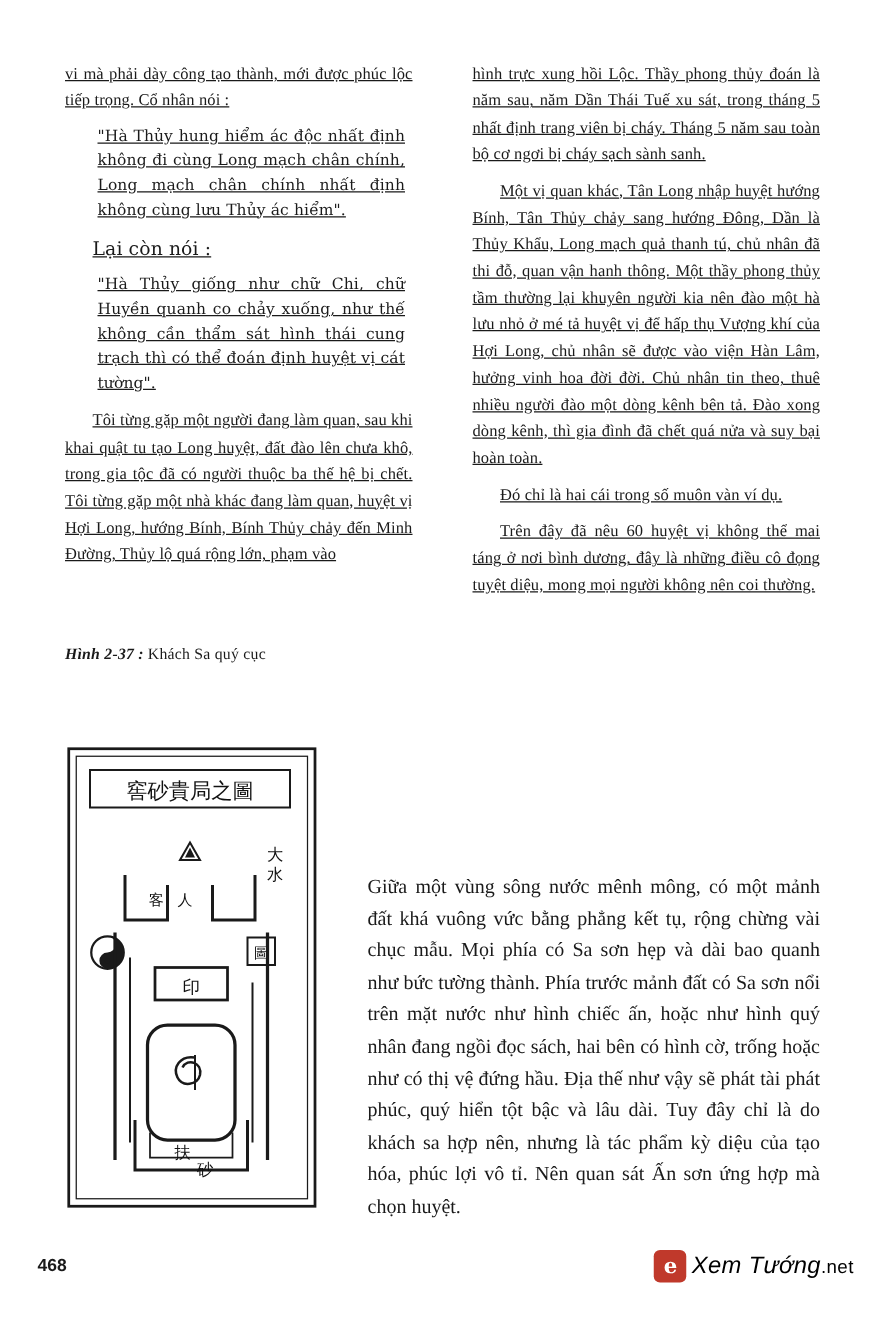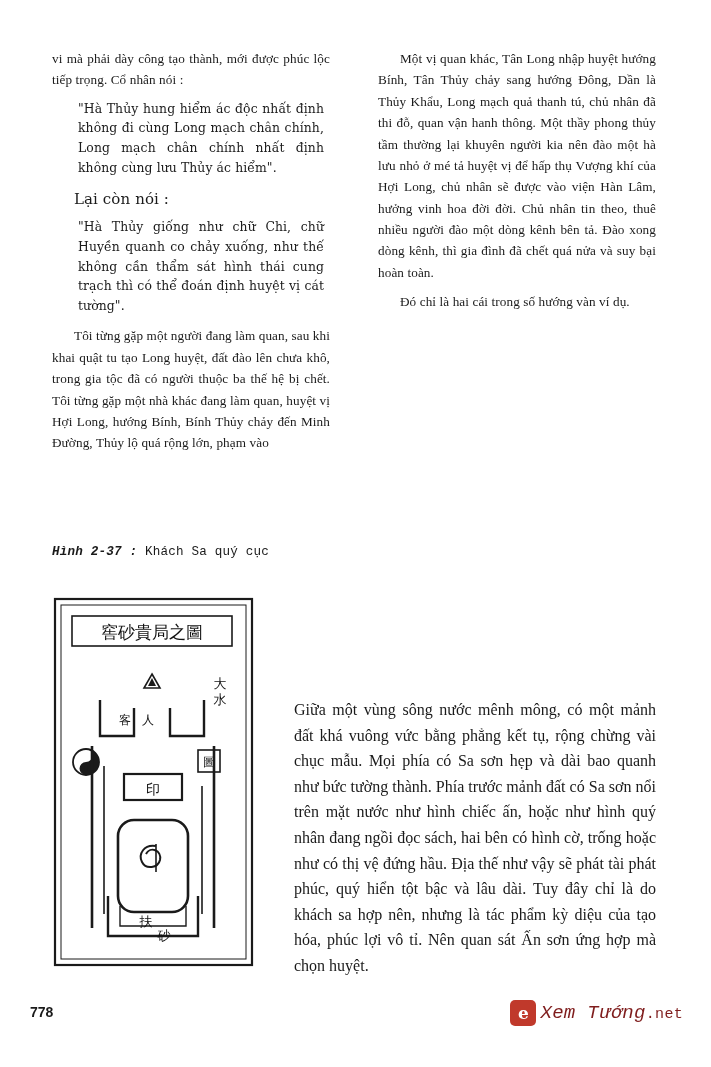--- a/index.html
+++ b/index.html
@@ -22,20 +22,21 @@
 
   
   .col {
     position: absolute;
     top: 48px;
     width: 278px;
     font-size: 13.2px;
     line-height: 1.62;
     text-align: justify;
     letter-spacing: 0.1px;
+    text-decoration: underline;
   }
   .col-left  { left: 52px; }
   .col-right { left: 378px; }
 
   .col p {
     margin: 0 0 8px 0;
     text-indent: 22px;
   }
   .col p.noindent { text-indent: 0; }
 
@@ -54,23 +55,23 @@
     margin: 10px 0 4px 22px;
     text-indent: 0;
     font-family: "DejaVu Serif", serif;
     font-size: 15px;
   }
 
   
   .fig-caption {
     position: absolute;
     left: 52px;
-    top: 545px;
+    top: 516px;
     font-size: 12.6px;
-    font-family: Liberation Mono, monospace;
+    font-family: Liberation Serif, serif;
   }
   .fig-caption .num {
     font-style: italic;
     font-weight: bold;
     letter-spacing: 0.2px;
   }
   .fig-caption .txt {
     letter-spacing: 0.2px;
   }
 
@@ -124,23 +125,23 @@
     color: #ffffff;
     font-family: "DejaVu Serif", serif;
     font-size: 17px;
     font-weight: bold;
     display: flex;
     align-items: center;
     justify-content: center;
     line-height: 1;
   }
   .watermark .wm-text {
-    font-family: Liberation Mono, monospace;
+    font-family: Liberation Sans, sans-serif;
     font-size: 19px;
-    color: #7f1d1d;
+    color: #000000;
     font-style: italic;
     letter-spacing: 0.3px;
   }
   .watermark .wm-text .wm-dot {
     font-size: 15px;
     font-style: normal;
   }
 </style>
 </head>
 <body>
@@ -149,22 +150,24 @@
 
   <div class="col col-left">
     <p class="noindent">vi mà phải dày công tạo thành, mới được phúc lộc tiếp trọng. Cổ nhân nói :</p>
     <div class="quote">"Hà Thủy hung hiểm ác độc nhất định không đi cùng Long mạch chân chính, Long mạch chân chính nhất định không cùng lưu Thủy ác hiểm".</div>
     <div class="lead-in">Lại còn nói :</div>
     <div class="quote">"Hà Thủy giống như chữ Chi, chữ Huyền quanh co chảy xuống, như thế không cần thẩm sát hình thái cung trạch thì có thể đoán định huyệt vị cát tường".</div>
     <p>Tôi từng gặp một người đang làm quan, sau khi khai quật tu tạo Long huyệt, đất đào lên chưa khô, trong gia tộc đã có người thuộc ba thế hệ bị chết. Tôi từng gặp một nhà khác đang làm quan, huyệt vị Hợi Long, hướng Bính, Bính Thủy chảy đến Minh Đường, Thủy lộ quá rộng lớn, phạm vào</p>
   </div>
 
   <div class="col col-right">
+    <p class="noindent">hình trực xung hồi Lộc. Thầy phong thủy đoán là năm sau, năm Dần Thái Tuế xu sát, trong tháng 5 nhất định trang viên bị cháy. Tháng 5 năm sau toàn bộ cơ ngơi bị cháy sạch sành sanh.</p>
     <p>Một vị quan khác, Tân Long nhập huyệt hướng Bính, Tân Thủy chảy sang hướng Đông, Dần là Thủy Khẩu, Long mạch quả thanh tú, chủ nhân đã thi đỗ, quan vận hanh thông. Một thầy phong thủy tầm thường lại khuyên người kia nên đào một hà lưu nhỏ ở mé tả huyệt vị để hấp thụ Vượng khí của Hợi Long, chủ nhân sẽ được vào viện Hàn Lâm, hưởng vinh hoa đời đời. Chủ nhân tin theo, thuê nhiều người đào một dòng kênh bên tả. Đào xong dòng kênh, thì gia đình đã chết quá nửa và suy bại hoàn toàn.</p>
-    <p>Đó chỉ là hai cái trong số hướng vàn ví dụ.</p>
+    <p>Đó chỉ là hai cái trong số muôn vàn ví dụ.</p>
+    <p>Trên đây đã nêu 60 huyệt vị không thể mai táng ở nơi bình dương, đây là những điều cô đọng tuyệt diệu, mong mọi người không nên coi thường.</p>
   </div>
 
   <div class="fig-caption">
     <span class="num">Hình 2-37 :</span>
     <span class="txt">Khách Sa quý cục</span>
   </div>
 
   <div class="figure-box">
     <svg width="203" height="372" viewBox="0 0 203 372" xmlns="http://www.w3.org/2000/svg">
 
@@ -210,20 +213,20 @@
       <path d="M56 300 L56 340 L146 340 L146 300" fill="none" stroke="#1a1a1a" stroke-width="2.4"></path>
       <path d="M68 310 L68 330 L134 330 L134 310" fill="none" stroke="#1a1a1a" stroke-width="1.4"></path>
 
       <text x="94" y="330" text-anchor="middle" font-family="'DejaVu Serif', serif" font-size="13" fill="#111">扶</text>
       <text x="112" y="344" text-anchor="middle" font-family="'DejaVu Serif', serif" font-size="13" fill="#111">砂</text>
     </svg>
   </div>
 
   <div class="lower-text">Giữa một vùng sông nước mênh mông, có một mảnh đất khá vuông vức bằng phẳng kết tụ, rộng chừng vài chục mẫu. Mọi phía có Sa sơn hẹp và dài bao quanh như bức tường thành. Phía trước mảnh đất có Sa sơn nổi trên mặt nước như hình chiếc ấn, hoặc như hình quý nhân đang ngồi đọc sách, hai bên có hình cờ, trống hoặc như có thị vệ đứng hầu. Địa thế như vậy sẽ phát tài phát phúc, quý hiển tột bậc và lâu dài. Tuy đây chỉ là do khách sa hợp nên, nhưng là tác phẩm kỳ diệu của tạo hóa, phúc lợi vô tỉ. Nên quan sát Ấn sơn ứng hợp mà chọn huyệt.</div>
 
-  <div class="page-number">778</div>
+  <div class="page-number">468</div>
 
   <div class="watermark">
     <span class="wm-mark">e</span>
     <span class="wm-text"><span>Xem Tướng</span><span class="wm-dot">.net</span></span>
   </div>
 
 </div>
 
 </body></html>

